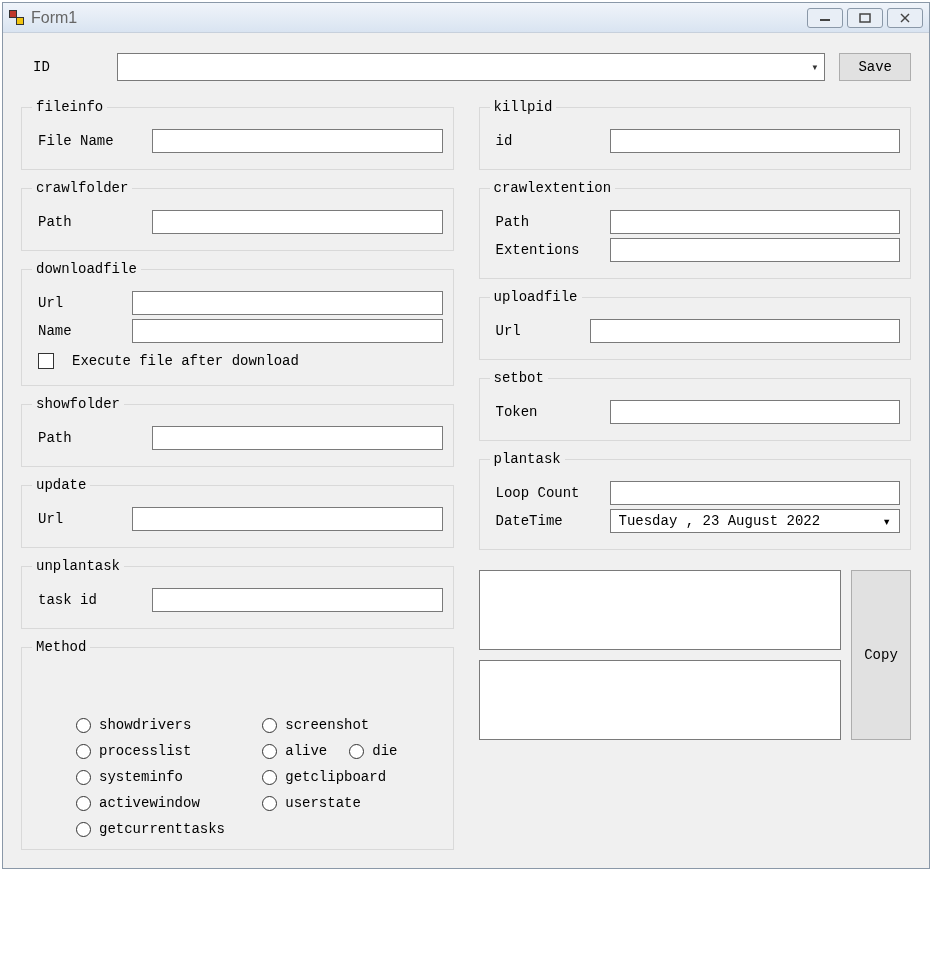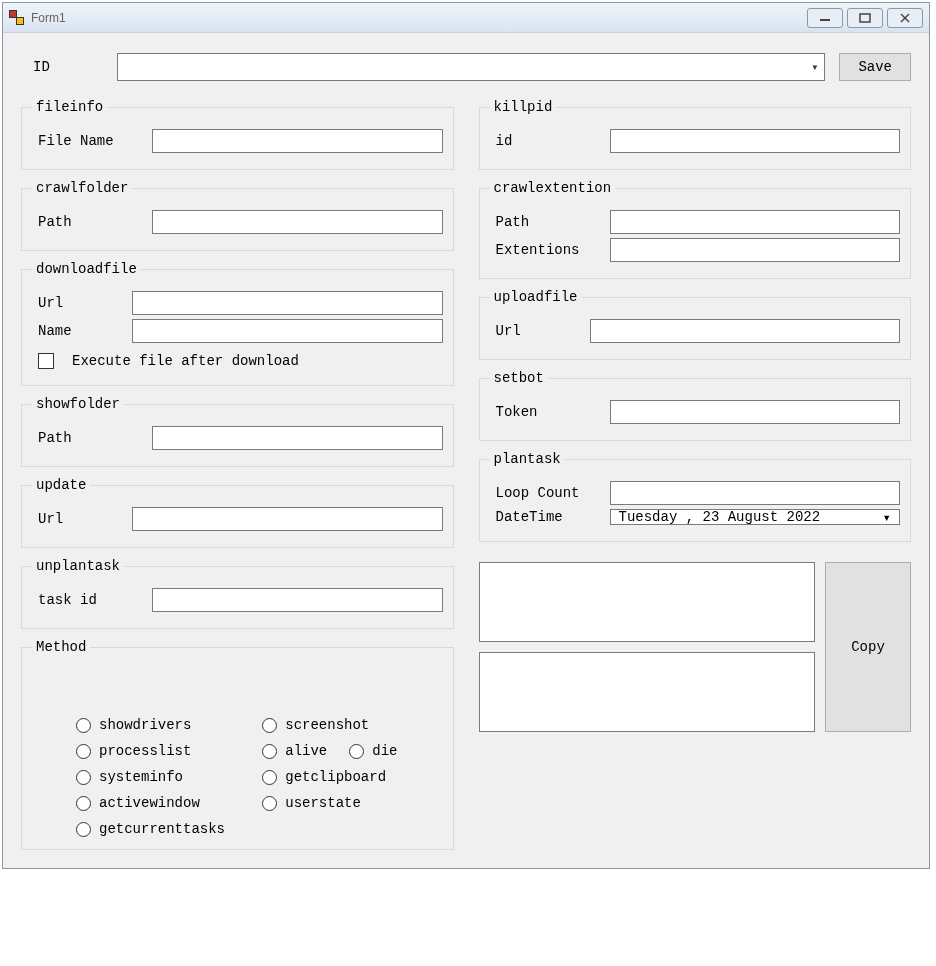--- a/index.html
+++ b/index.html
@@ -27,21 +27,21 @@
     border-bottom: 1px solid #c7d0dc;
   }
   .app-icon {
     width: 16px; height: 16px;
     margin-right: 6px;
     position: relative;
   }
   .app-icon .sq { position:absolute; width:8px; height:8px; border:1px solid #333; }
   .app-icon .sq.red { background:#c0392b; left:0; top:0; }
   .app-icon .sq.yel { background:#f1c40f; left:7px; top:7px; }
-  .title-text { color:#666; font-family: "Segoe UI", sans-serif; font-size:12px; }
+  .title-text { color:#666; font-family: "Segoe UI", sans-serif; font-size:16px; }
   .win-btns { margin-left:auto; display:flex; gap:4px; }
   .win-btn {
     width:36px; height:20px;
     border:1px solid #8a98a8;
     border-radius:3px;
     background:#e8eef6;
     display:flex; align-items:center; justify-content:center;
     font-family: "Segoe UI", sans-serif;
     font-size:11px;
     color:#444;
@@ -115,33 +115,33 @@
     display:grid;
     grid-template-columns: 1fr 1fr;
     column-gap: 6px;
     row-gap: 10px;
     padding-left: 44px;
     padding-top:4px;
     margin-top:48px;
   }
   .other-grid .radiorow { margin:0; }
   .datepick {
-    flex:1; height:16px; border:1px solid #7a7a7a; background:#fff;
+    flex:1; height:24px; border:1px solid #7a7a7a; background:#fff;
     display:flex; align-items:center; padding:0 8px; justify-content:space-between;
     font-family: "Consolas","Courier New",monospace;
   }
   .bottom-right {
     display:flex; gap:10px; margin-top:10px;
   }
   .ta-col { flex:1; display:flex; flex-direction:column; gap:10px; }
   .ta {
     border:1px solid #7a7a7a; background:#fff; min-height:80px;
   }
   .copybtn {
-    width:86px;
+    width:60px;
     border:1px solid #adadad;
     background:#e1e1e1;
     display:flex; align-items:center; justify-content:center;
     font-family:"Consolas","Courier New",monospace;
     font-size:14px;
   }
 </style>
 </head>
 <body>
 

